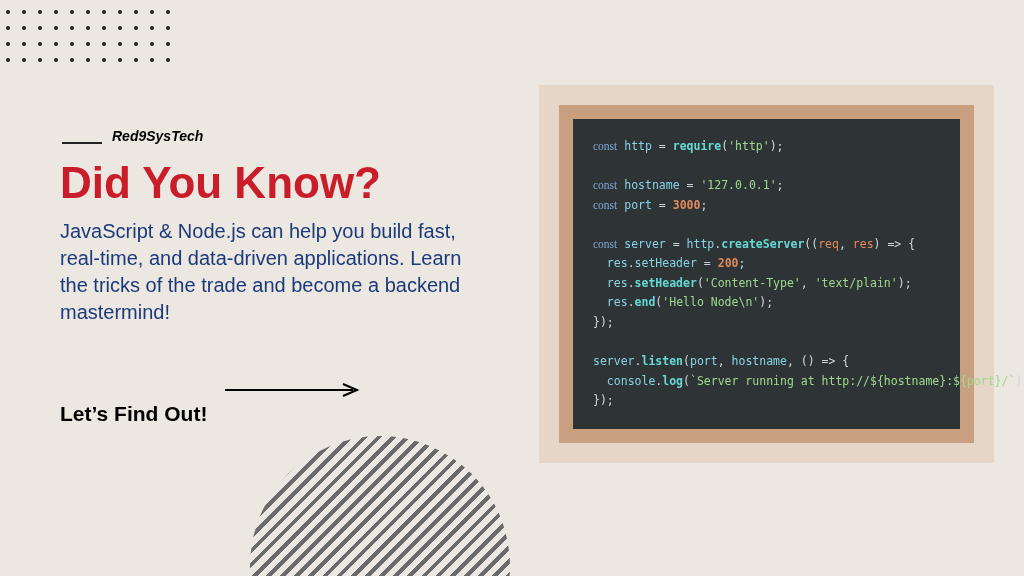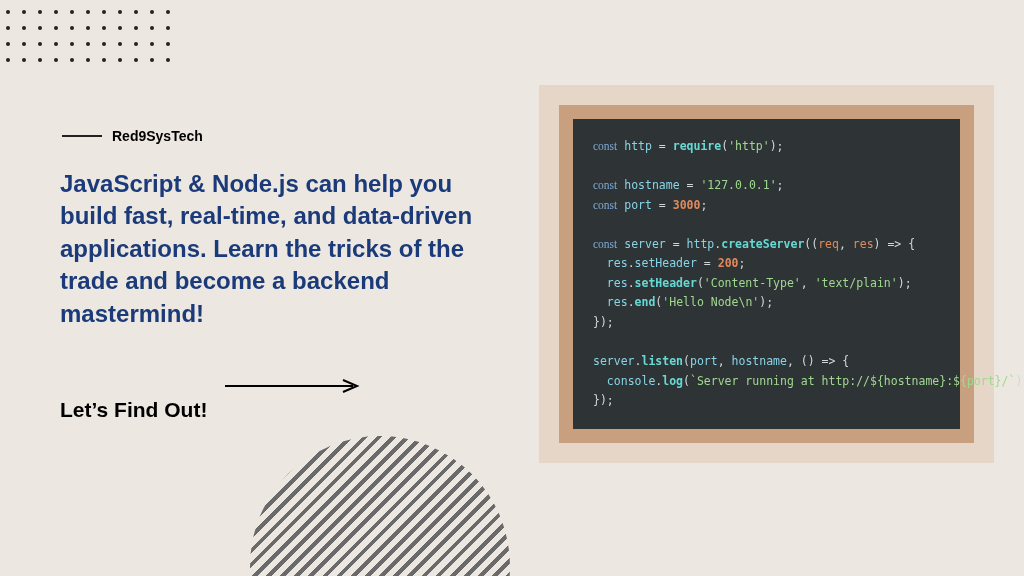--- a/index.html
+++ b/index.html
@@ -28,48 +28,49 @@
     border-radius: 50%;
   }
   .content {
     position: absolute;
     left: 60px;
     top: 128px;
     width: 430px;
   }
   .brand-row {
     display: flex;
-    align-items: center;
-    margin-bottom: 24px;
+    align-items: flex-end;
+    margin-bottom: 16px;
     margin-left: 2px;
+    font-style: italic;
   }
   .brand-line {
     width: 40px;
     height: 2px;
     background: #222;
     margin-right: 10px;
   }
   .brand {
     font-size: 14px;
     font-weight: 600;
     color: #000;
   }
   .headline {
     font-size: 44px;
     font-weight: 800;
     color: #c91e2a;
     line-height: 1.05;
     margin-bottom: 12px;
   }
   .desc {
-    font-size: 24px;
-    font-weight: 700;
+    font-size: 20px;
+    font-weight: 400;
     color: #1b3a7a;
     line-height: 1.35;
-    margin-bottom: 20px;
+    margin-bottom: 28px;
   }
   .cta-row {
     display: flex;
     align-items: center;
   }
   .cta {
     font-size: 21px;
     font-weight: 700;
     color: #000;
     margin-top: 48px;
@@ -173,20 +174,21 @@
     <div class="dot"></div>
     <div class="dot"></div>
     <div class="dot"></div>
 </div>
 
 <div class="content">
   <div class="brand-row">
     <span class="brand-line"></span>
     <span class="brand">Red9SysTech</span>
   </div>
+  <h1 class="headline">Did You Know?</h1>
   <p class="desc">JavaScript &amp; Node.js can help you build fast, real-time, and data-driven applications. Learn the tricks of the trade and become a backend mastermind!</p>
   <div class="cta-row">
     <span class="cta">Let’s Find Out!</span>
     <span class="arrow">
       <svg width="140" height="14" viewBox="0 0 140 14">
         <line x1="0" y1="7" x2="128" y2="7" stroke="#000" stroke-width="2"></line>
         <polyline points="118,1 132,7 118,13" fill="none" stroke="#000" stroke-width="2"></polyline>
       </svg>
     </span>
   </div>

